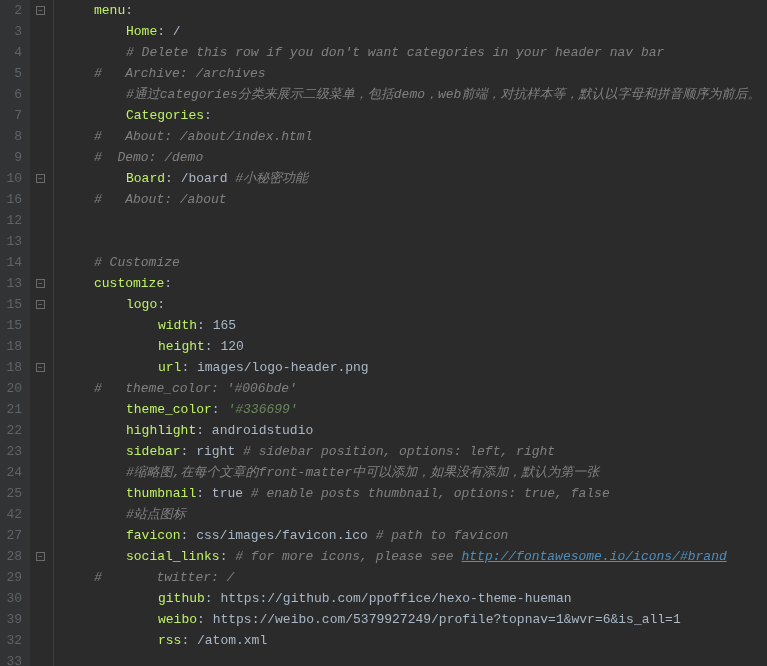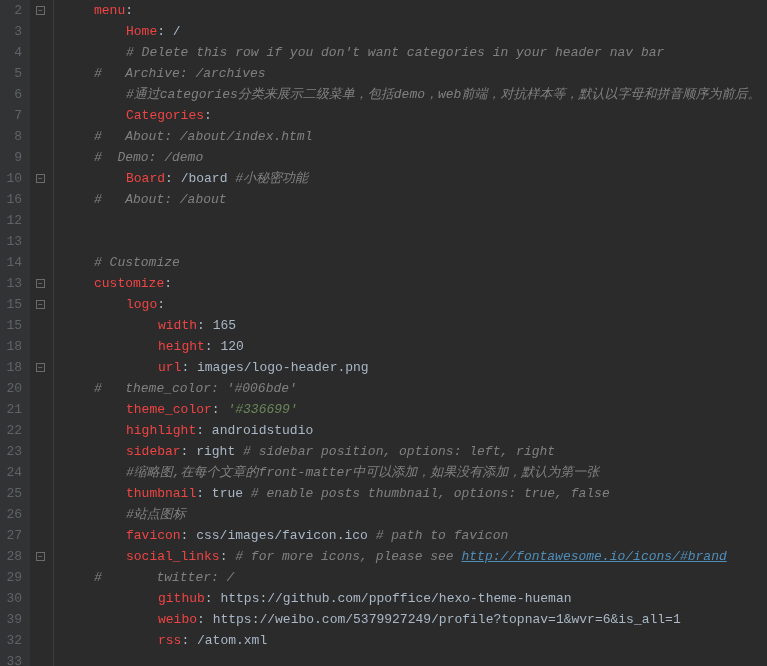--- a/index.html
+++ b/index.html
@@ -54,21 +54,21 @@
       cursor: pointer;
     }
     .code {
       padding-left: 8px;
       white-space: pre;
       flex: 1;
     }
     .code .line {
       height: 21px;
     }
-    .c-key { color: #ef4444; }
+    .c-key { color: #bef264; }
     .c-colon { color: #a9b7c6; }
     .c-val { color: #a9b7c6; }
     .c-comment { color: #808080; font-style: italic; }
     .c-str { color: #6a8759; font-style: italic; }
     .c-url { color: #508eba; text-decoration: underline; font-style: italic; }
   </style>
 </head>
 <body>
 
 <div class="editor">
@@ -90,21 +90,21 @@
       <div class="line-num">15</div>
       <div class="line-num">15</div>
       <div class="line-num">18</div>
       <div class="line-num">18</div>
       <div class="line-num">20</div>
       <div class="line-num">21</div>
       <div class="line-num">22</div>
       <div class="line-num">23</div>
       <div class="line-num">24</div>
       <div class="line-num">25</div>
-      <div class="line-num">26</div>
+      <div class="line-num">42</div>
       <div class="line-num">27</div>
       <div class="line-num">28</div>
       <div class="line-num">29</div>
       <div class="line-num">30</div>
       <div class="line-num">39</div>
       <div class="line-num">32</div>
       <div class="line-num">33</div>
     </div>
   <div class="fold-col" id="foldcol">
       <div class="fold-mark" style="top: 6px;">−</div>

